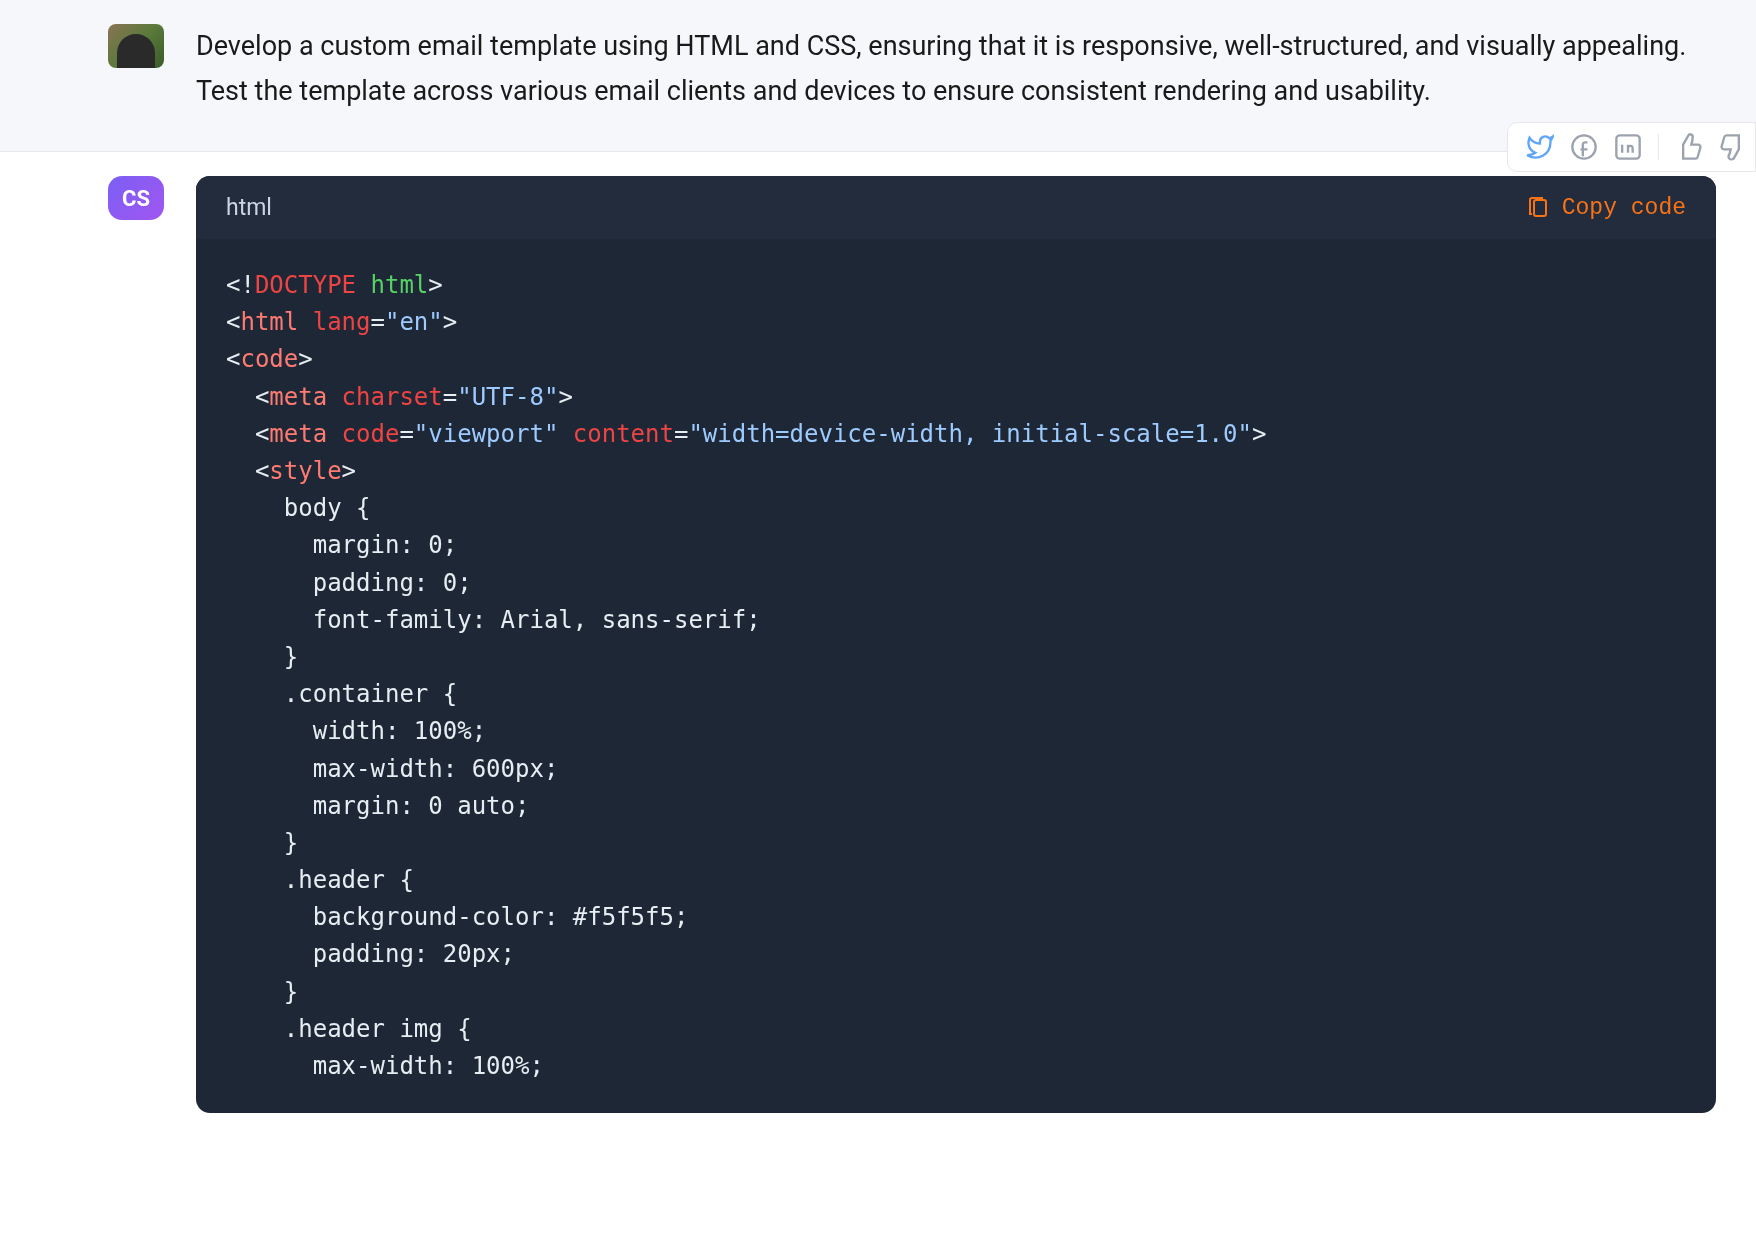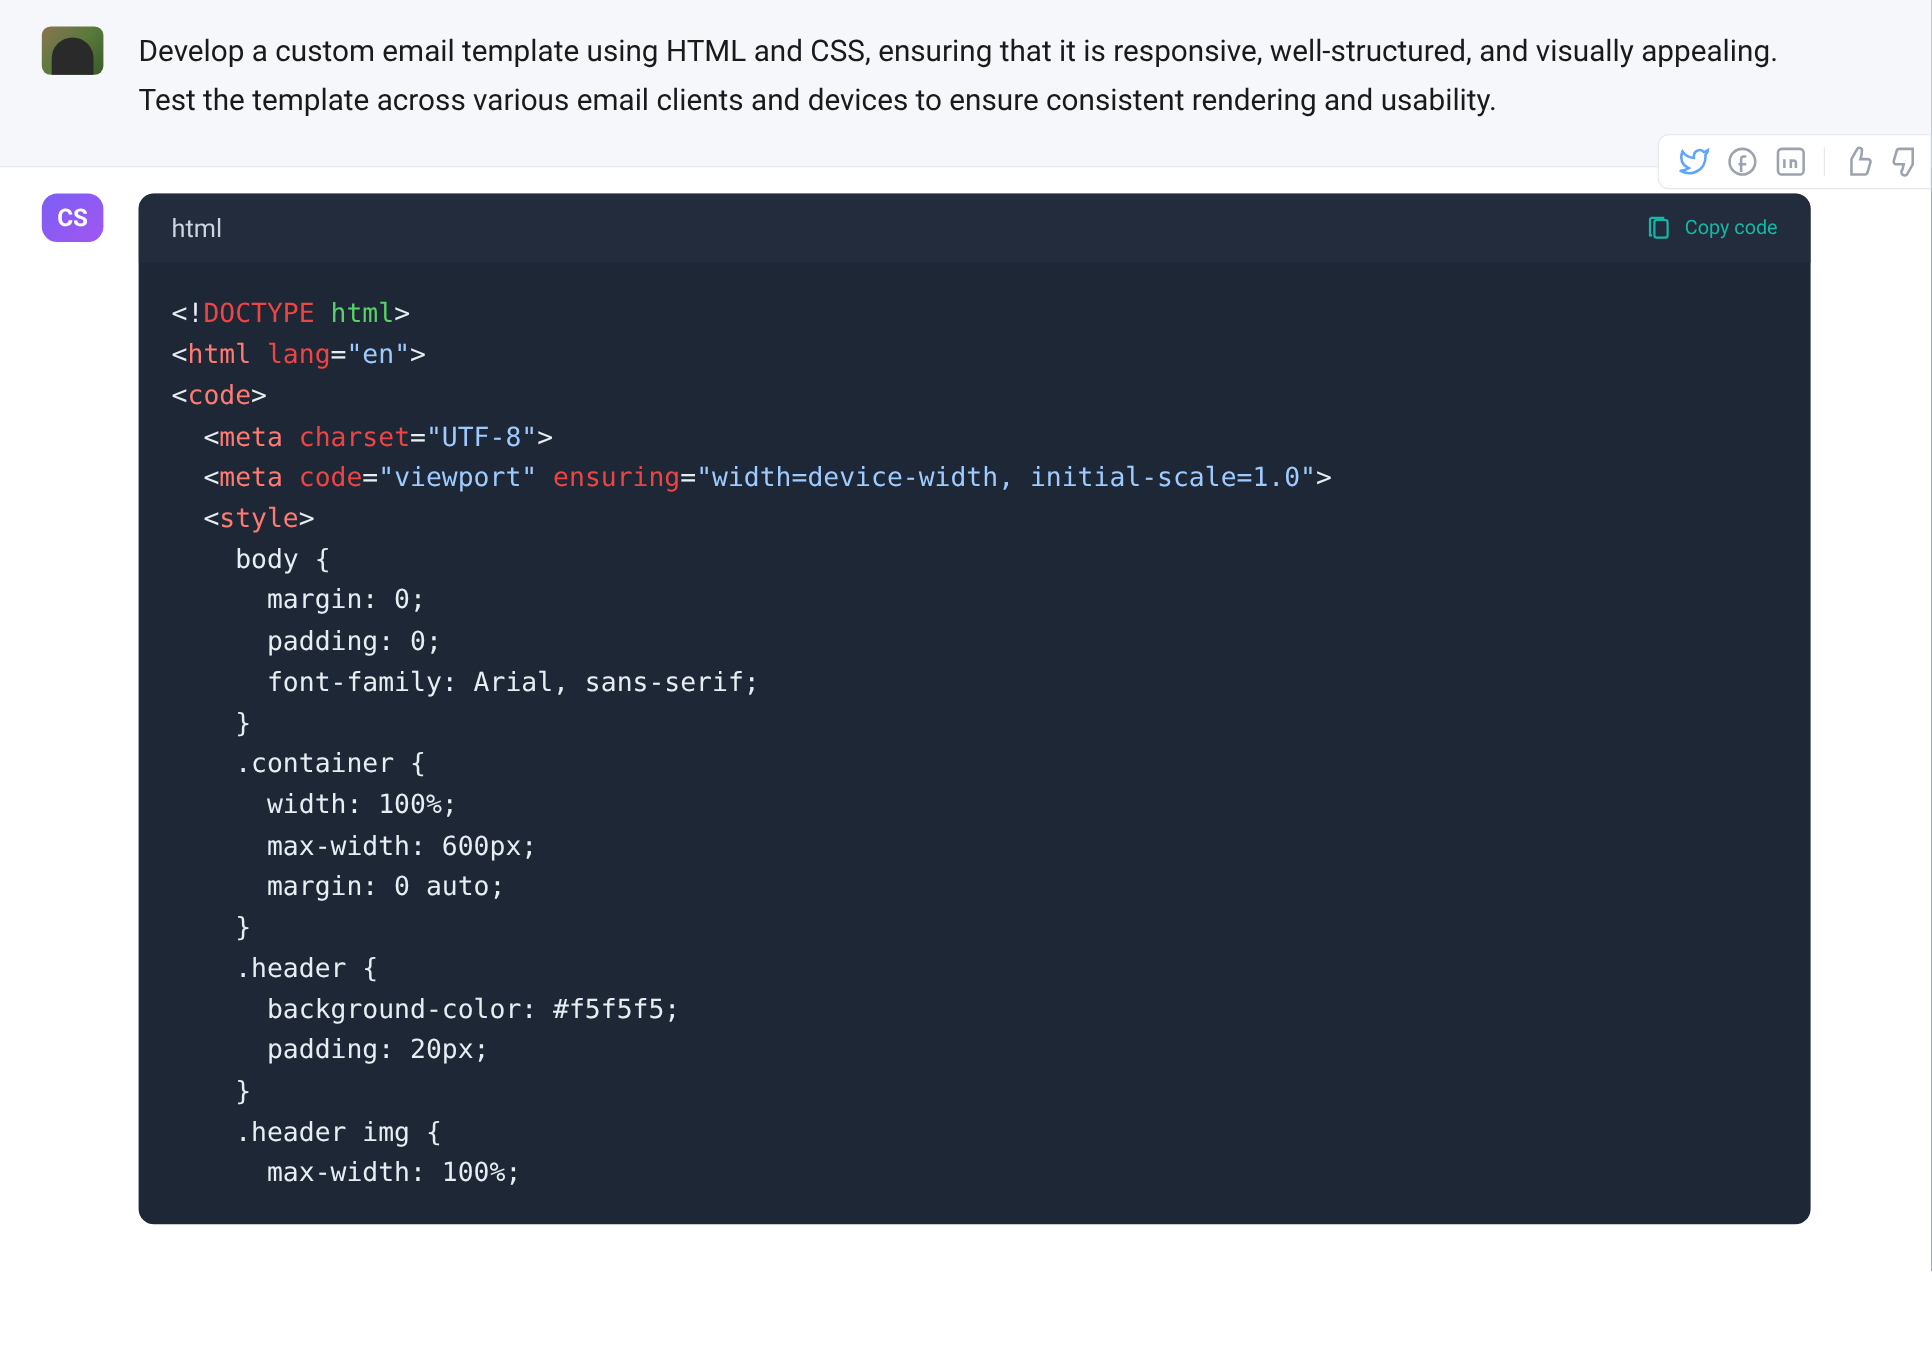--- a/index.html
+++ b/index.html
@@ -13,20 +13,21 @@
     }
     .page {
       width: 100%;
       height: 100%;
       position: relative;
     }
     .message-row {
       display: flex;
       gap: 32px;
       padding: 24px 0 24px 38px;
+      justify-content: flex-end;
     }
     .message-row.user {
       background: #f5f7fa;
       border-bottom: 1px solid #e5e7eb;
       padding-bottom: 38px;
     }
     .avatar {
       width: 56px;
       height: 44px;
       border-radius: 8px;
@@ -112,23 +113,24 @@
     }
     .code-lang {
       color: #cbd5e1;
       font-size: 23px;
       font-weight: 400;
     }
     .copy-btn {
       display: flex;
       align-items: center;
       gap: 12px;
-      color: #14b8a6;
-      font-size: 18px;
+      color: #f97316;
+      font-size: 23px;
       cursor: pointer;
+      font-family: Liberation Mono, monospace;
     }
     .copy-btn svg { width: 24px; height: 24px; }
     .code-body {
       padding: 28px 30px;
       font-family: "SF Mono", Menlo, Consolas, monospace;
       font-size: 24px;
       line-height: 1.55;
       color: #e6edf3;
       white-space: pre;
     }
@@ -196,21 +198,21 @@
                 <rect x="8" y="4" width="12" height="16" rx="2"></rect>
                 <path d="M16 4V2H6a2 2 0 00-2 2v14h2"></path>
               </svg>
             <span>Copy code</span>
           </span>
         </div>
         <div class="code-body"><span class="t-punct">&lt;!</span><span class="t-doctype">DOCTYPE</span> <span class="t-tag">html</span><span class="t-punct">&gt;</span>
 <span class="t-punct">&lt;</span><span class="t-name">html</span> <span class="t-doctype">lang</span><span class="t-punct">=</span><span class="t-attr">"en"</span><span class="t-punct">&gt;</span>
 <span class="t-punct">&lt;</span><span class="t-name">code</span><span class="t-punct">&gt;</span>
   <span class="t-punct">&lt;</span><span class="t-name">meta</span> <span class="t-doctype">charset</span><span class="t-punct">=</span><span class="t-attr">"UTF-8"</span><span class="t-punct">&gt;</span>
-  <span class="t-punct">&lt;</span><span class="t-name">meta</span> <span class="t-doctype">code</span><span class="t-punct">=</span><span class="t-attr">"viewport"</span> <span class="t-doctype">ensuring</span><span class="t-punct">=</span><span class="t-attr">"width=device-width, initial-scale=1.0"</span><span class="t-punct">&gt;</span>
+  <span class="t-punct">&lt;</span><span class="t-name">meta</span> <span class="t-doctype">code</span><span class="t-punct">=</span><span class="t-attr">"viewport"</span> <span class="t-doctype">content</span><span class="t-punct">=</span><span class="t-attr">"width=device-width, initial-scale=1.0"</span><span class="t-punct">&gt;</span>
   <span class="t-punct">&lt;</span><span class="t-name">style</span><span class="t-punct">&gt;</span>
 <span class="t-text">    body {
       margin: 0;
       padding: 0;
       font-family: Arial, sans-serif;
     }
     .container {
       width: 100%;
       max-width: 600px;
       margin: 0 auto;

